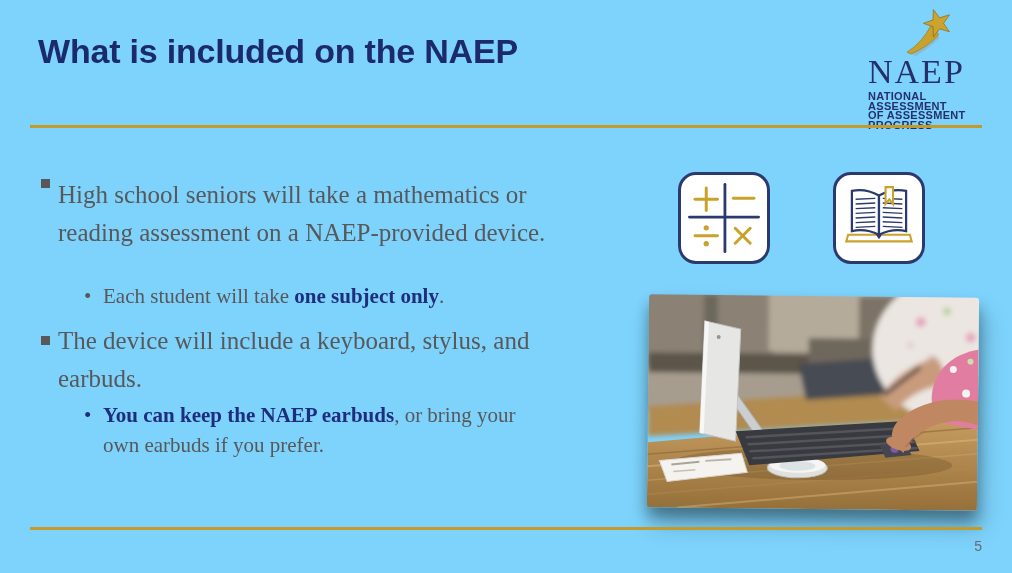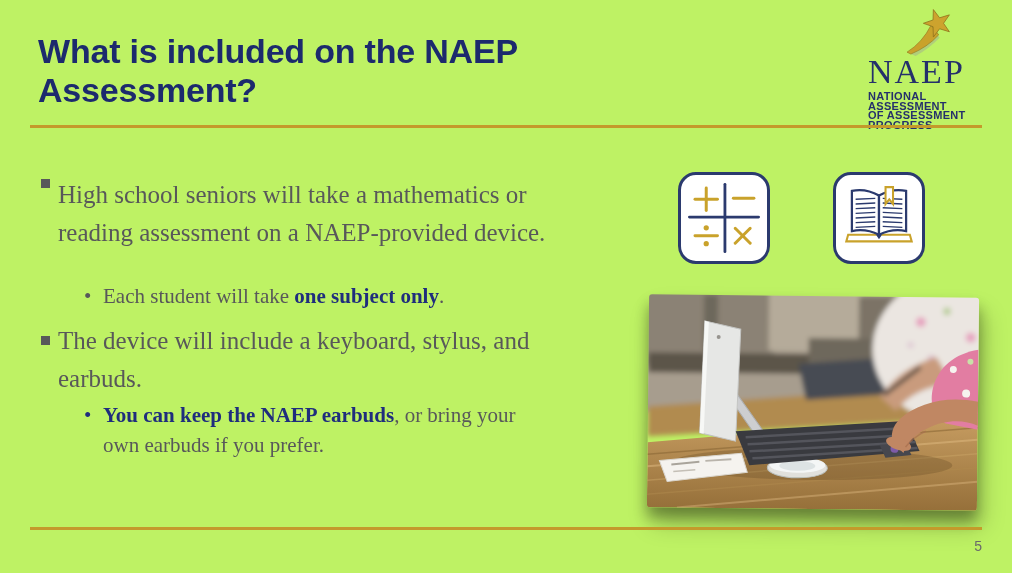--- a/index.html
+++ b/index.html
@@ -1,17 +1,17 @@
 <!DOCTYPE html>
 <html><head>
 <meta charset="utf-8">
 <style>
   html,body { margin:0; padding:0; background:#ffffff; }
   .slide {
-    position:relative; width:1012px; height:573px; background:#bef264;
+    position:relative; width:1012px; height:573px; background:#7dd3fc;
     overflow:hidden; font-family:"Liberation Sans", sans-serif;
     outline:1px solid #ededed;
   }
   
   .title {
     position:absolute; left:38px; top:32px; color:#1c2a6d;
     font-size:34px; font-weight:bold; line-height:39px; letter-spacing:-0.2px;
   }
   
   .rule { position:absolute; left:30px; width:952px; height:3px; background:#c49a2b; }
@@ -56,21 +56,20 @@
   .page-num { position:absolute; left:952px; top:538px; width:30px; text-align:right;
     font-size:14px; color:#6a6a6a; }
 </style>
 </head>
 <body>
 
 <div class="slide">
 
   <div class="title">
     <div>What is included on the NAEP</div>
-    <div>Assessment?</div>
   </div>
 
   <div class="logo">
     <svg class="logo-star" width="64" height="50" viewBox="0 0 64 52">
       <path d="M10,50 Q25,41 33,25 L40,33 Q28,45 15,52 Z" fill="#9a9a9a" opacity="0.4"></path>
       <path d="M6,48 Q22,38 31,20 L39,30 Q27,43 10,50 Z" fill="#c9a22b" stroke="#8f701c" stroke-width="0.6"></path>
       <polygon points="33.4,3.7 39.9,12.3 50.1,9.2 44,18 50.1,26.8 39.9,23.7 33.4,32.3 33.1,21.5 23,18 33.1,14.5" fill="#cda32e" stroke="#8f701c" stroke-width="0.8"></polygon>
     </svg>
     <div class="logo-acronym">NAEP</div>
     <div class="logo-sub">

